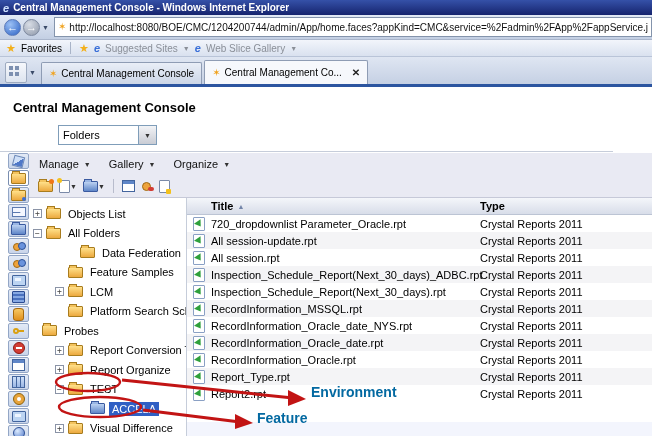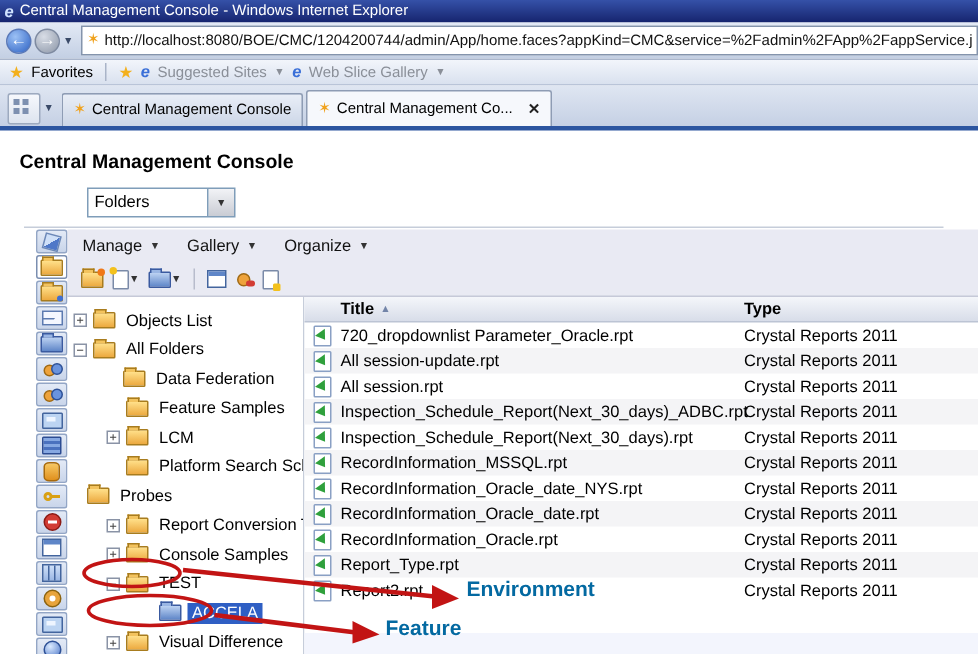--- a/index.html
+++ b/index.html
@@ -1,21 +1,21 @@
 <!DOCTYPE html>
 <html><head>
 <meta charset="utf-8">
 <style>
   html,body{margin:0;padding:0;}
   body{width:652px;height:436px;position:relative;font-family:"Liberation Sans",sans-serif;background:#fff;overflow:hidden;}
   .abs{position:absolute;}
 
   
   .titlebar{left:0;top:0;width:652px;height:15px;background:linear-gradient(#3551a8,#16246e);color:#fff;display:flex;align-items:center;gap:4px;padding-left:3px;box-sizing:border-box;}
-  .titlebar .ttext{font-size:10px;font-weight:normal;white-space:nowrap;text-align:right;}
+  .titlebar .ttext{font-size:10px;font-weight:bold;white-space:nowrap;text-align:right;}
   .ie-e{color:#cfe2ff;font-weight:bold;font-style:italic;font-size:11px;line-height:10px;}
   .urlbar{left:0;top:15px;width:652px;height:25px;background:linear-gradient(#e3eaf6,#c3cfe3);display:flex;align-items:center;padding-left:4px;box-sizing:border-box;gap:2px;border-bottom:1px solid #aab6cc;}
   .navbtn{width:17px;height:17px;border-radius:50%;display:flex;align-items:center;justify-content:center;color:#fff;font-size:11px;line-height:11px;border:1px solid #5a79b8;box-sizing:border-box;}
   .navbtn.back{background:radial-gradient(circle at 35% 30%,#9cc1f5,#2d62c4);}
   .navbtn.fwd{background:radial-gradient(circle at 35% 30%,#d8dde6,#8d97a8);border-color:#7e8aa0;}
   .mini-caret{font-size:7px;color:#3a4a68;}
   .addressbox{flex:1;height:18px;background:#fff;border:1px solid #8494ac;margin-left:3px;display:flex;align-items:center;gap:3px;padding:0 3px;overflow:hidden;}
   .addressbox input{border:none;outline:none;flex:1;font-size:10px;font-family:"Liberation Sans",sans-serif;color:#111;padding:0;background:transparent;white-space:nowrap;}
   .bo-star{color:#f0a21d;font-size:10px;line-height:10px;}
   .favbar{left:0;top:40px;width:652px;height:17px;background:linear-gradient(#f2f5fb,#d9e1ef);display:flex;align-items:center;gap:5px;padding-left:6px;box-sizing:border-box;border-bottom:1px solid #b9c4d8;font-size:10px;}
@@ -30,21 +30,21 @@
   .tab .close{font-size:10px;font-weight:bold;color:#222;margin-left:6px;}
   .blueline{left:0;top:84px;width:652px;height:3px;background:#2c55a0;}
 
   
   .page-heading{left:13px;top:100px;font-size:13px;font-weight:bold;color:#000;}
   .dropdown{left:58px;top:125px;width:99px;height:20px;border:1px solid #7f9db9;background:#fff;display:flex;align-items:stretch;box-sizing:border-box;}
   .dropdown .val{flex:1;font-size:11px;padding:3px 0 0 4px;color:#000;}
   .dropdown .arrowbtn{width:17px;background:linear-gradient(#f2f3f6,#c9ccd4);border-left:1px solid #7f9db9;display:flex;align-items:center;justify-content:center;font-size:7px;color:#333;}
 
   
-  .workarea{left:16px;top:151px;width:613px;height:285px;border-top:1px solid #c6cdda;}
+  .workarea{left:0;top:151px;width:613px;height:285px;border-top:1px solid #c6cdda;}
   .strip{position:absolute;left:8px;top:1px;width:21px;height:284px;display:flex;flex-direction:column;}
   .strip-btn{width:21px;height:16px;margin-bottom:1px;background:linear-gradient(#e3eaf6,#c9d5ea);border:1px solid #93a6c6;border-radius:2px;box-sizing:border-box;display:flex;align-items:center;justify-content:center;flex:0 0 auto;}
   .strip-btn.active{background:#fff;border-color:#7a8eb0;}
   .band{position:absolute;left:29px;top:1px;width:623px;height:45px;background:#e9eaf3;border-bottom:1px solid #c6c9d8;box-sizing:border-box;}
   .menus{position:absolute;left:10px;top:5px;display:flex;gap:18px;font-size:11px;color:#111;}
   .menus .menu{display:flex;align-items:center;gap:5px;}
   .menus .caret{font-size:7px;color:#333;}
   .actionicons{position:absolute;left:9px;top:26px;display:flex;align-items:center;gap:6px;}
   .actionicons .dd{font-size:7px;color:#333;margin-left:-2px;}
   .hsep{width:1px;height:14px;background:#b8bccc;margin:0 2px;}
@@ -265,21 +265,21 @@
       <div class="tree-item" style="padding-left: 4px;">
         <span class="expander">+</span>
         <span class="chip chip-folder"></span>
         <span class="tree-label">Objects List</span>
       </div>
       <div class="tree-item" style="padding-left: 4px;">
         <span class="expander">−</span>
         <span class="chip chip-folder"></span>
         <span class="tree-label">All Folders</span>
       </div>
-      <div class="tree-item" style="padding-left: 24px; text-align: right;">
+      <div class="tree-item" style="padding-left: 38px; text-align: right;">
         <span class="exp-spacer"></span>
         <span class="chip chip-folder"></span>
         <span class="tree-label">Data Federation</span>
       </div>
       <div class="tree-item" style="padding-left: 26px;">
         <span class="exp-spacer"></span>
         <span class="chip chip-folder"></span>
         <span class="tree-label">Feature Samples</span>
       </div>
       <div class="tree-item" style="padding-left: 26px;">
@@ -298,21 +298,21 @@
         <span class="tree-label">Probes</span>
       </div>
       <div class="tree-item" style="padding-left: 26px;">
         <span class="expander">+</span>
         <span class="chip chip-folder"></span>
         <span class="tree-label">Report Conversion Tool</span>
       </div>
       <div class="tree-item" style="padding-left: 26px;">
         <span class="expander">+</span>
         <span class="chip chip-folder"></span>
-        <span class="tree-label">Console Samples</span>
+        <span class="tree-label">Report Organize</span>
       </div>
       <div class="tree-item" style="padding-left: 26px;">
         <span class="expander">−</span>
         <span class="chip chip-folder"></span>
         <span class="tree-label">TEST</span>
       </div>
       <div class="tree-item" style="padding-left: 48px;">
         <span class="exp-spacer"></span>
         <span class="chip chip-folder-blue"></span>
         <span class="tree-label selected">ACCELA</span>

